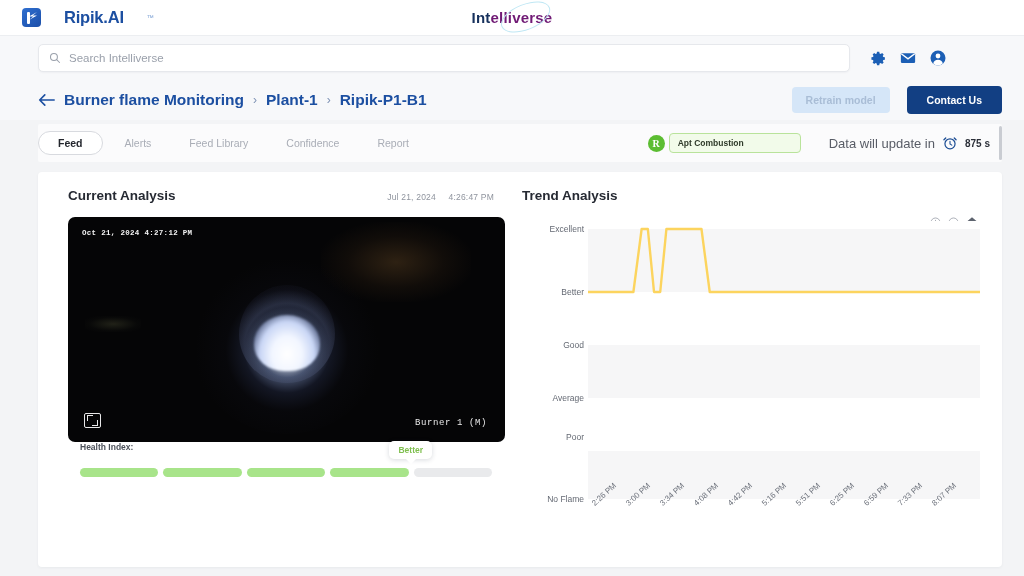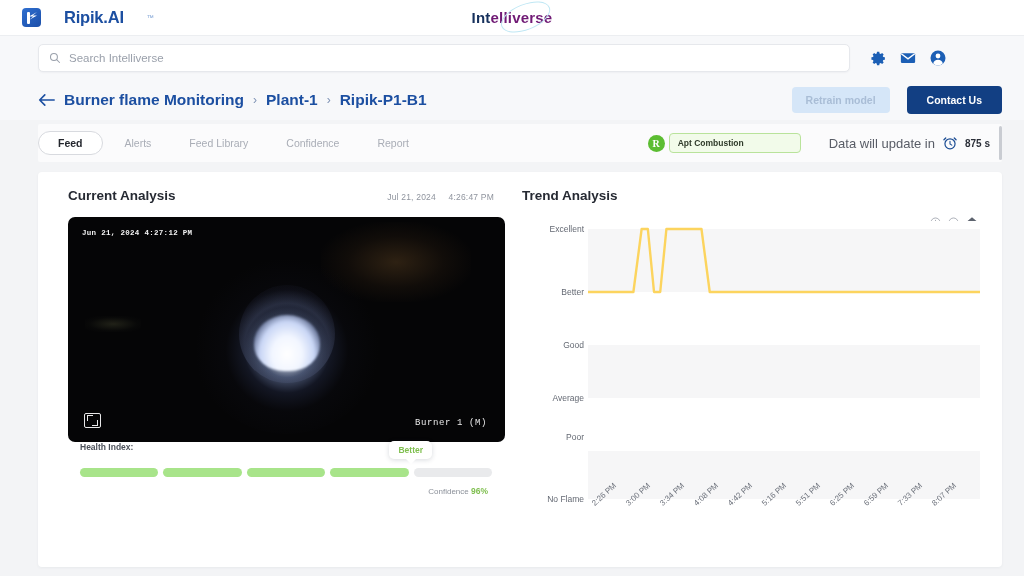--- a/index.html
+++ b/index.html
@@ -320,38 +320,34 @@
           <span>4:26:47 PM</span>
         </div>
       </div>
 
       <div class="video">
         <div class="warm-halo"></div>
         <div class="cool-patch"></div>
         <div class="flame-glow"></div>
         <div class="flame-ring"></div>
         <div class="flame-core"></div>
-        <div style="position:absolute;left:14px;top:12px;color:#f2f2f2;font-family:'Liberation Mono',monospace;font-size:7.5px;font-weight:bold;letter-spacing:.3px;">Jun 21, 2024 4:27:12 PM</div>
+        <div style="position:absolute;left:14px;top:12px;color:#f2f2f2;font-family:'Liberation Mono',monospace;font-size:7.5px;font-weight:bold;letter-spacing:.3px;">Oct 21, 2024 4:27:12 PM</div>
         <div class="fs-btn"></div>
         <div class="burner-label">Burner 1 (M)</div>
       </div>
 
       <div class="hi-label">Health Index:</div>
       <div class="hi-wrap">
         <div class="hi-tip">Better</div>
         <div class="hi-bars">
           <div class="hi-seg"></div>
           <div class="hi-seg"></div>
           <div class="hi-seg"></div>
           <div class="hi-seg"></div>
           <div class="hi-seg empty"></div>
-        </div>
-        <div class="hi-conf">
-          <span>Confidence</span>
-          <b>96%</b>
         </div>
       </div>
     </div>
 
     <div class="panel-right">
       <div class="panel-title">Trend Analysis</div>
 
       <div class="chart-ctrls">
         <span>
           <svg width="11" height="11" viewBox="0 0 20 20">

